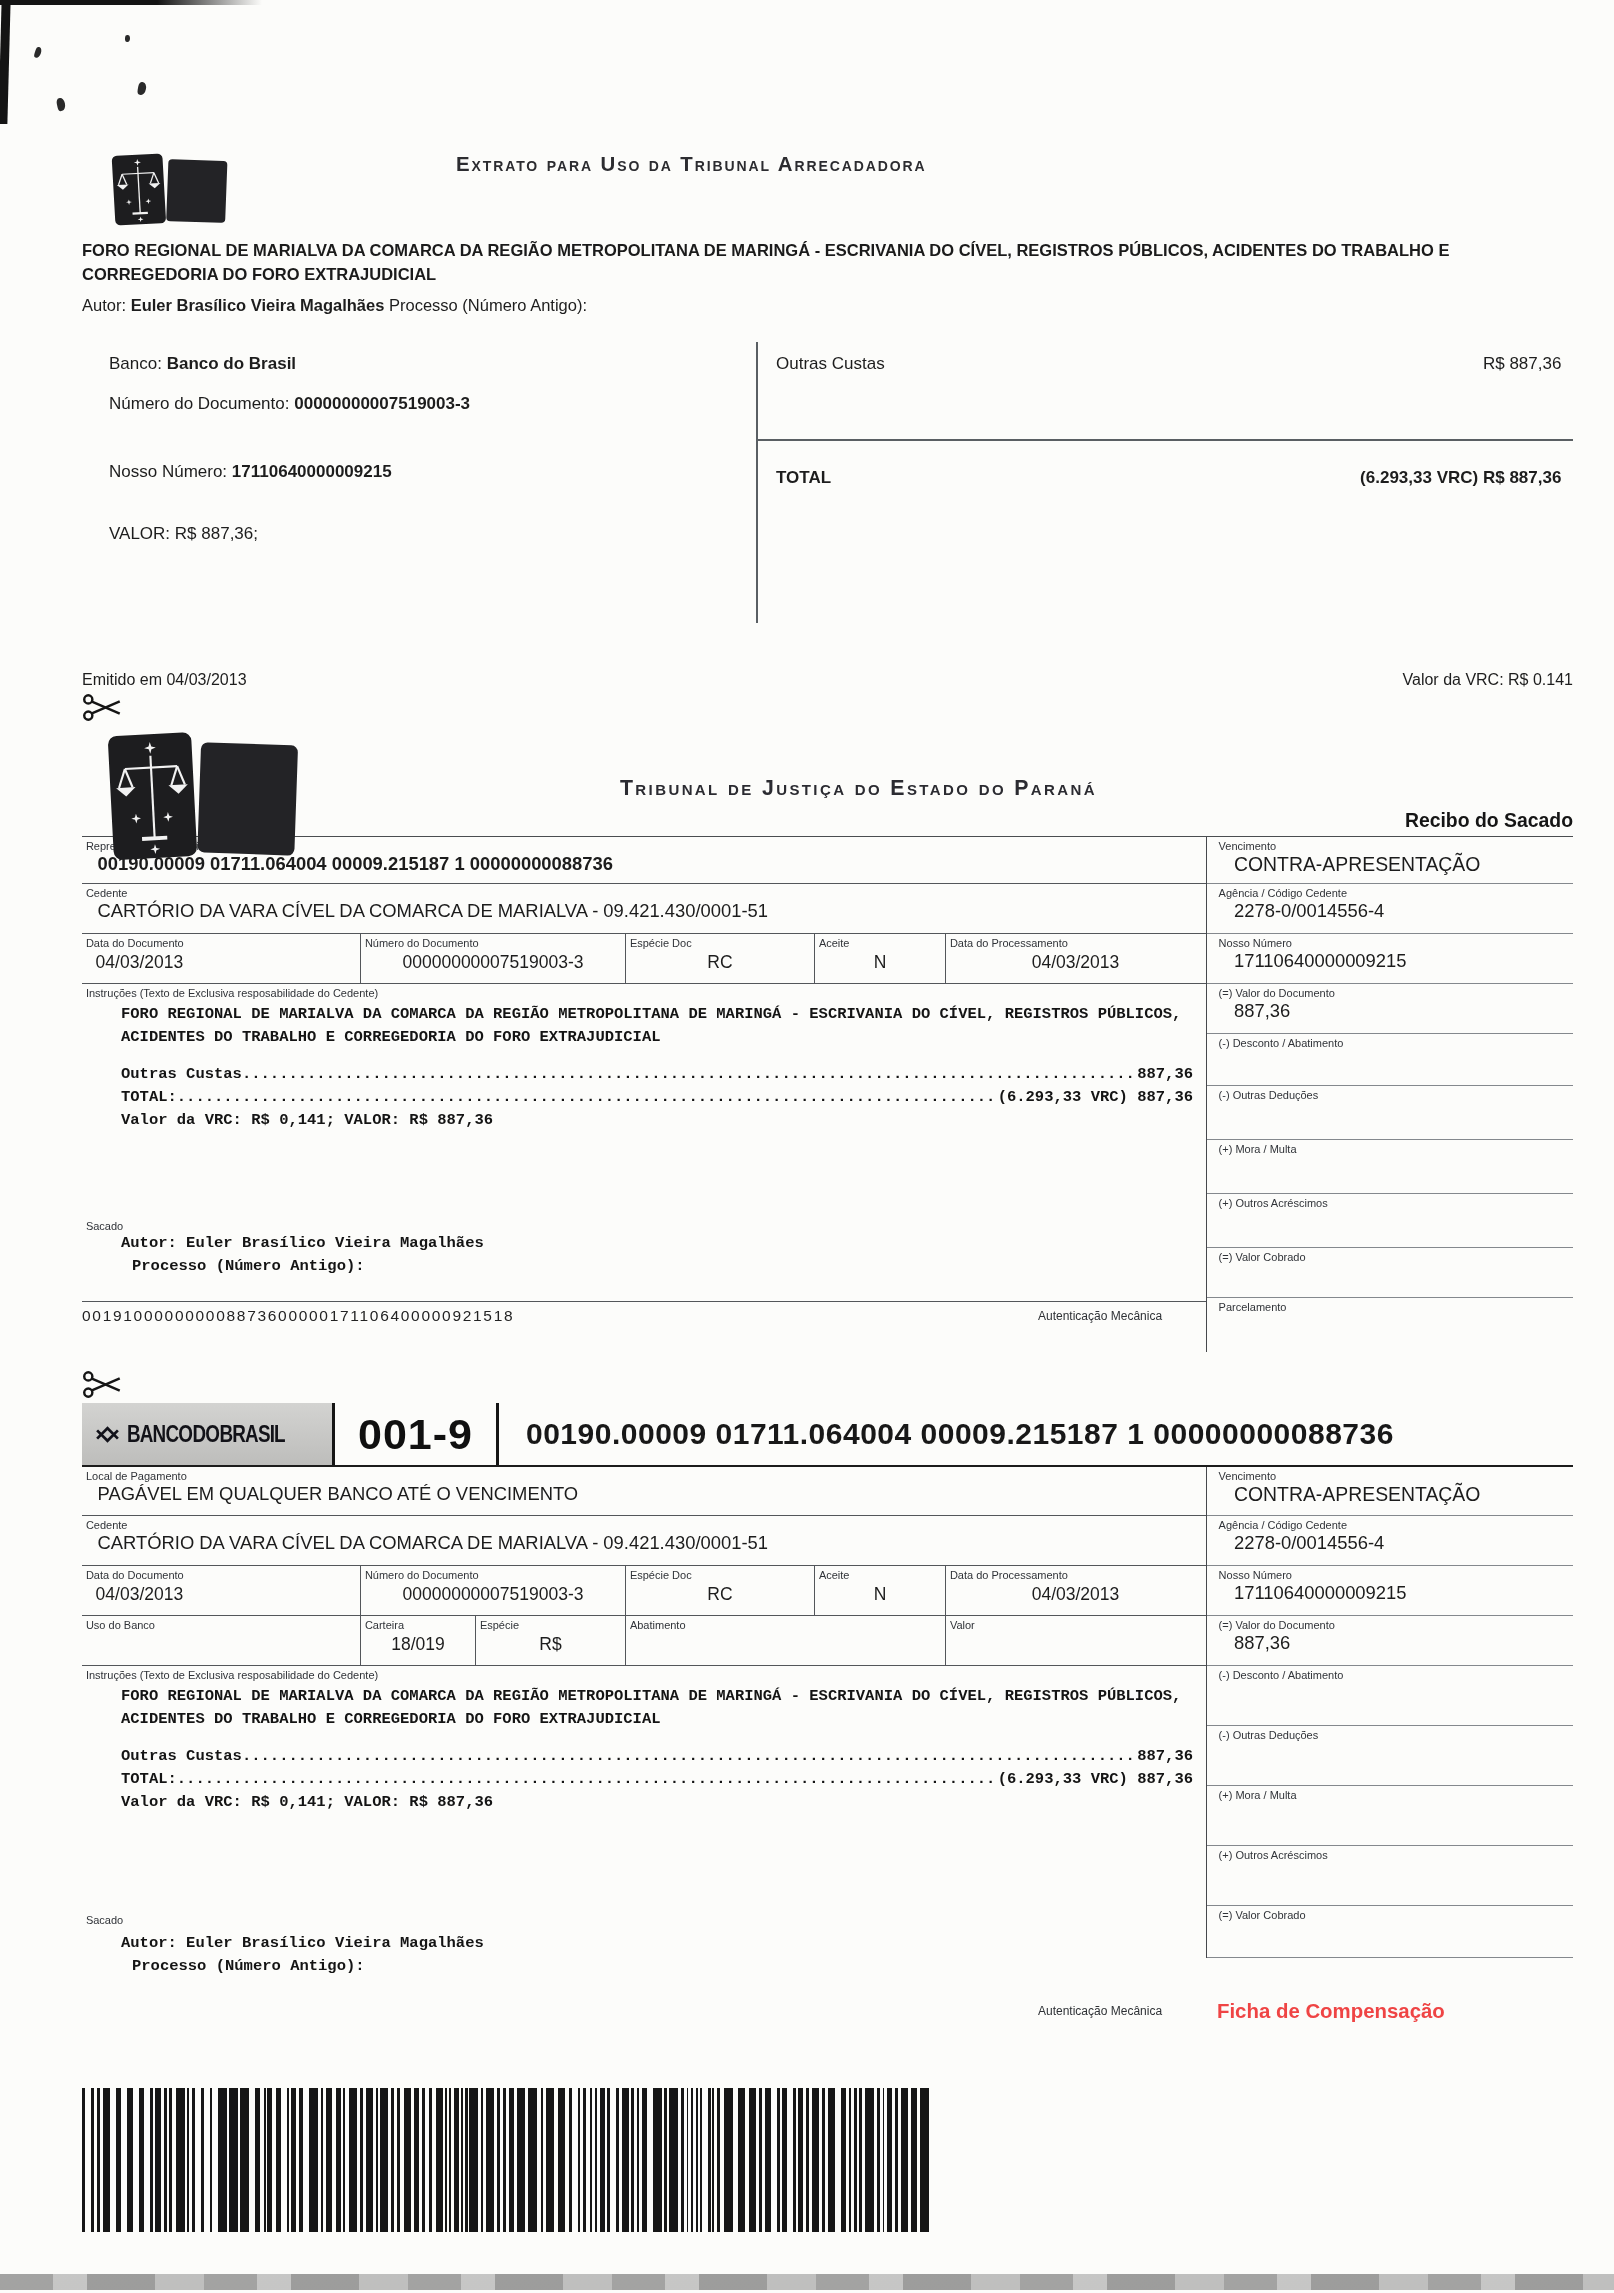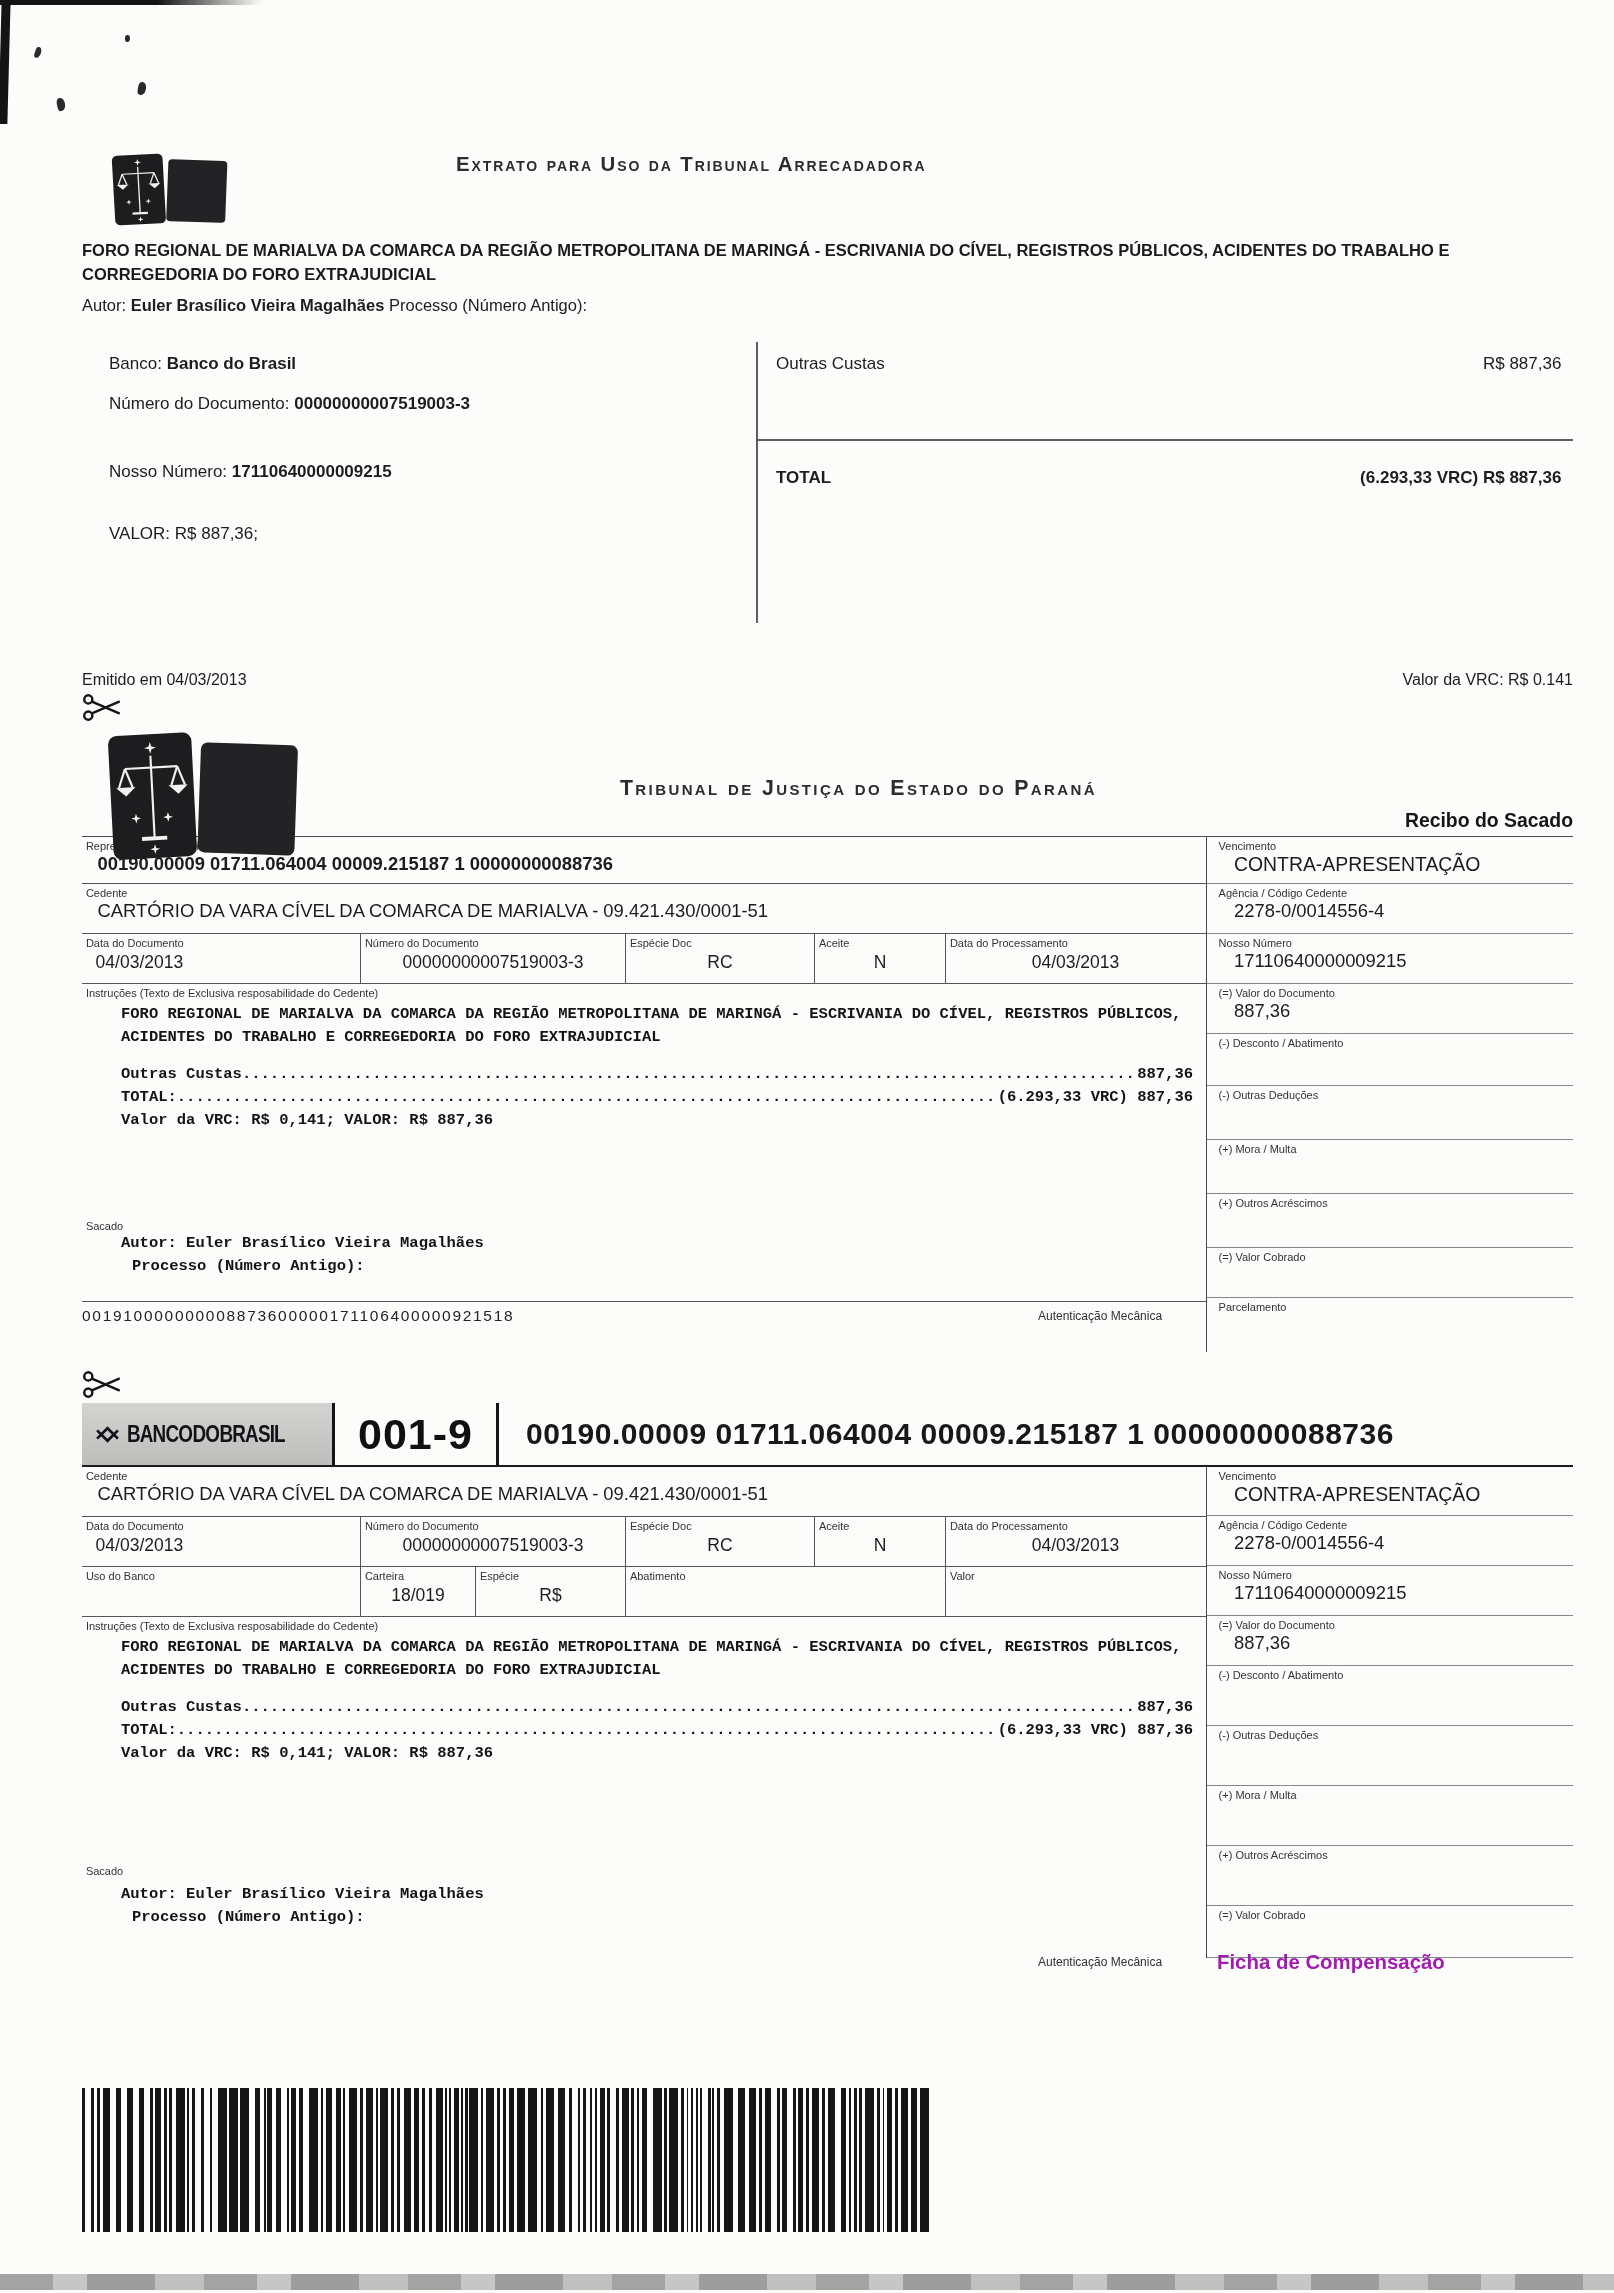--- a/index.html
+++ b/index.html
@@ -70,21 +70,21 @@
   .bbname{font-weight:bold;font-size:23px;color:#121218;letter-spacing:-1px;word-spacing:-4.9px;
           transform:scaleX(.82);transform-origin:left center;white-space:nowrap;}
   .bbcode{width:167px;border-left:3.4px solid #151515;border-right:3.4px solid #151515;
           display:flex;align-items:center;justify-content:center;font-weight:bold;font-size:43px;
           letter-spacing:1px;color:#101010;box-sizing:border-box;}
   .bbline{flex:1;display:flex;align-items:center;padding-left:27px;font-weight:bold;font-size:30px;
           letter-spacing:0.5px;color:#181818;white-space:nowrap;}
   .fichamain{border-top:2.9px solid #1c1c1c;position:relative;}
   .sacadorrow{position:relative;width:1491px;height:25px;border-bottom:3.9px double #333;}
   .fichafooter{position:relative;width:1491px;height:33px;}
-  .ficha-comp{font-weight:bold;font-size:20.4px;color:#a21caf;}
+  .ficha-comp{font-weight:bold;font-size:20.4px;color:#ef4444;}
 
   
   .barcode{left:82px;top:2088px;width:862px;height:144px;font-size:0;white-space:nowrap;overflow:hidden;}
   .barcode i{display:inline-block;height:100%;background:#161616;vertical-align:top;}
   .barcode u{display:inline-block;height:100%;vertical-align:top;}
 </style>
 </head>
 <body>
 
 <div id="page">
@@ -299,20 +299,24 @@
             <path d="M3 17 L13 7 L23 17"></path>
           </g>
         </svg>
         <span class="bbname">BANCO DO BRASIL</span>
       </div>
       <div class="bbcode">001-9</div>
       <div class="bbline">00190.00009 01711.064004 00009.215187 1 00000000088736</div>
     </div>
     <div class="fichamain">
       <div class="leftcol">
+        <div class="lrow" style="height:49px">
+          <div class="lbl">Local de Pagamento</div>
+          <div class="val">PAGÁVEL EM QUALQUER BANCO ATÉ O VENCIMENTO</div>
+        </div>
         <div class="lrow" style="height:50px">
           <div class="lbl">Cedente</div>
           <div class="val">CARTÓRIO DA VARA CÍVEL DA COMARCA DE MARIALVA - 09.421.430/0001-51</div>
         </div>
         <div class="lrow cells" style="height:50px">
           <div class="cell" style="width:278px">
             <div class="lbl">Data do Documento</div>
             <div class="cv lft">04/03/2013</div>
           </div>
           <div class="cell" style="width:265px">

